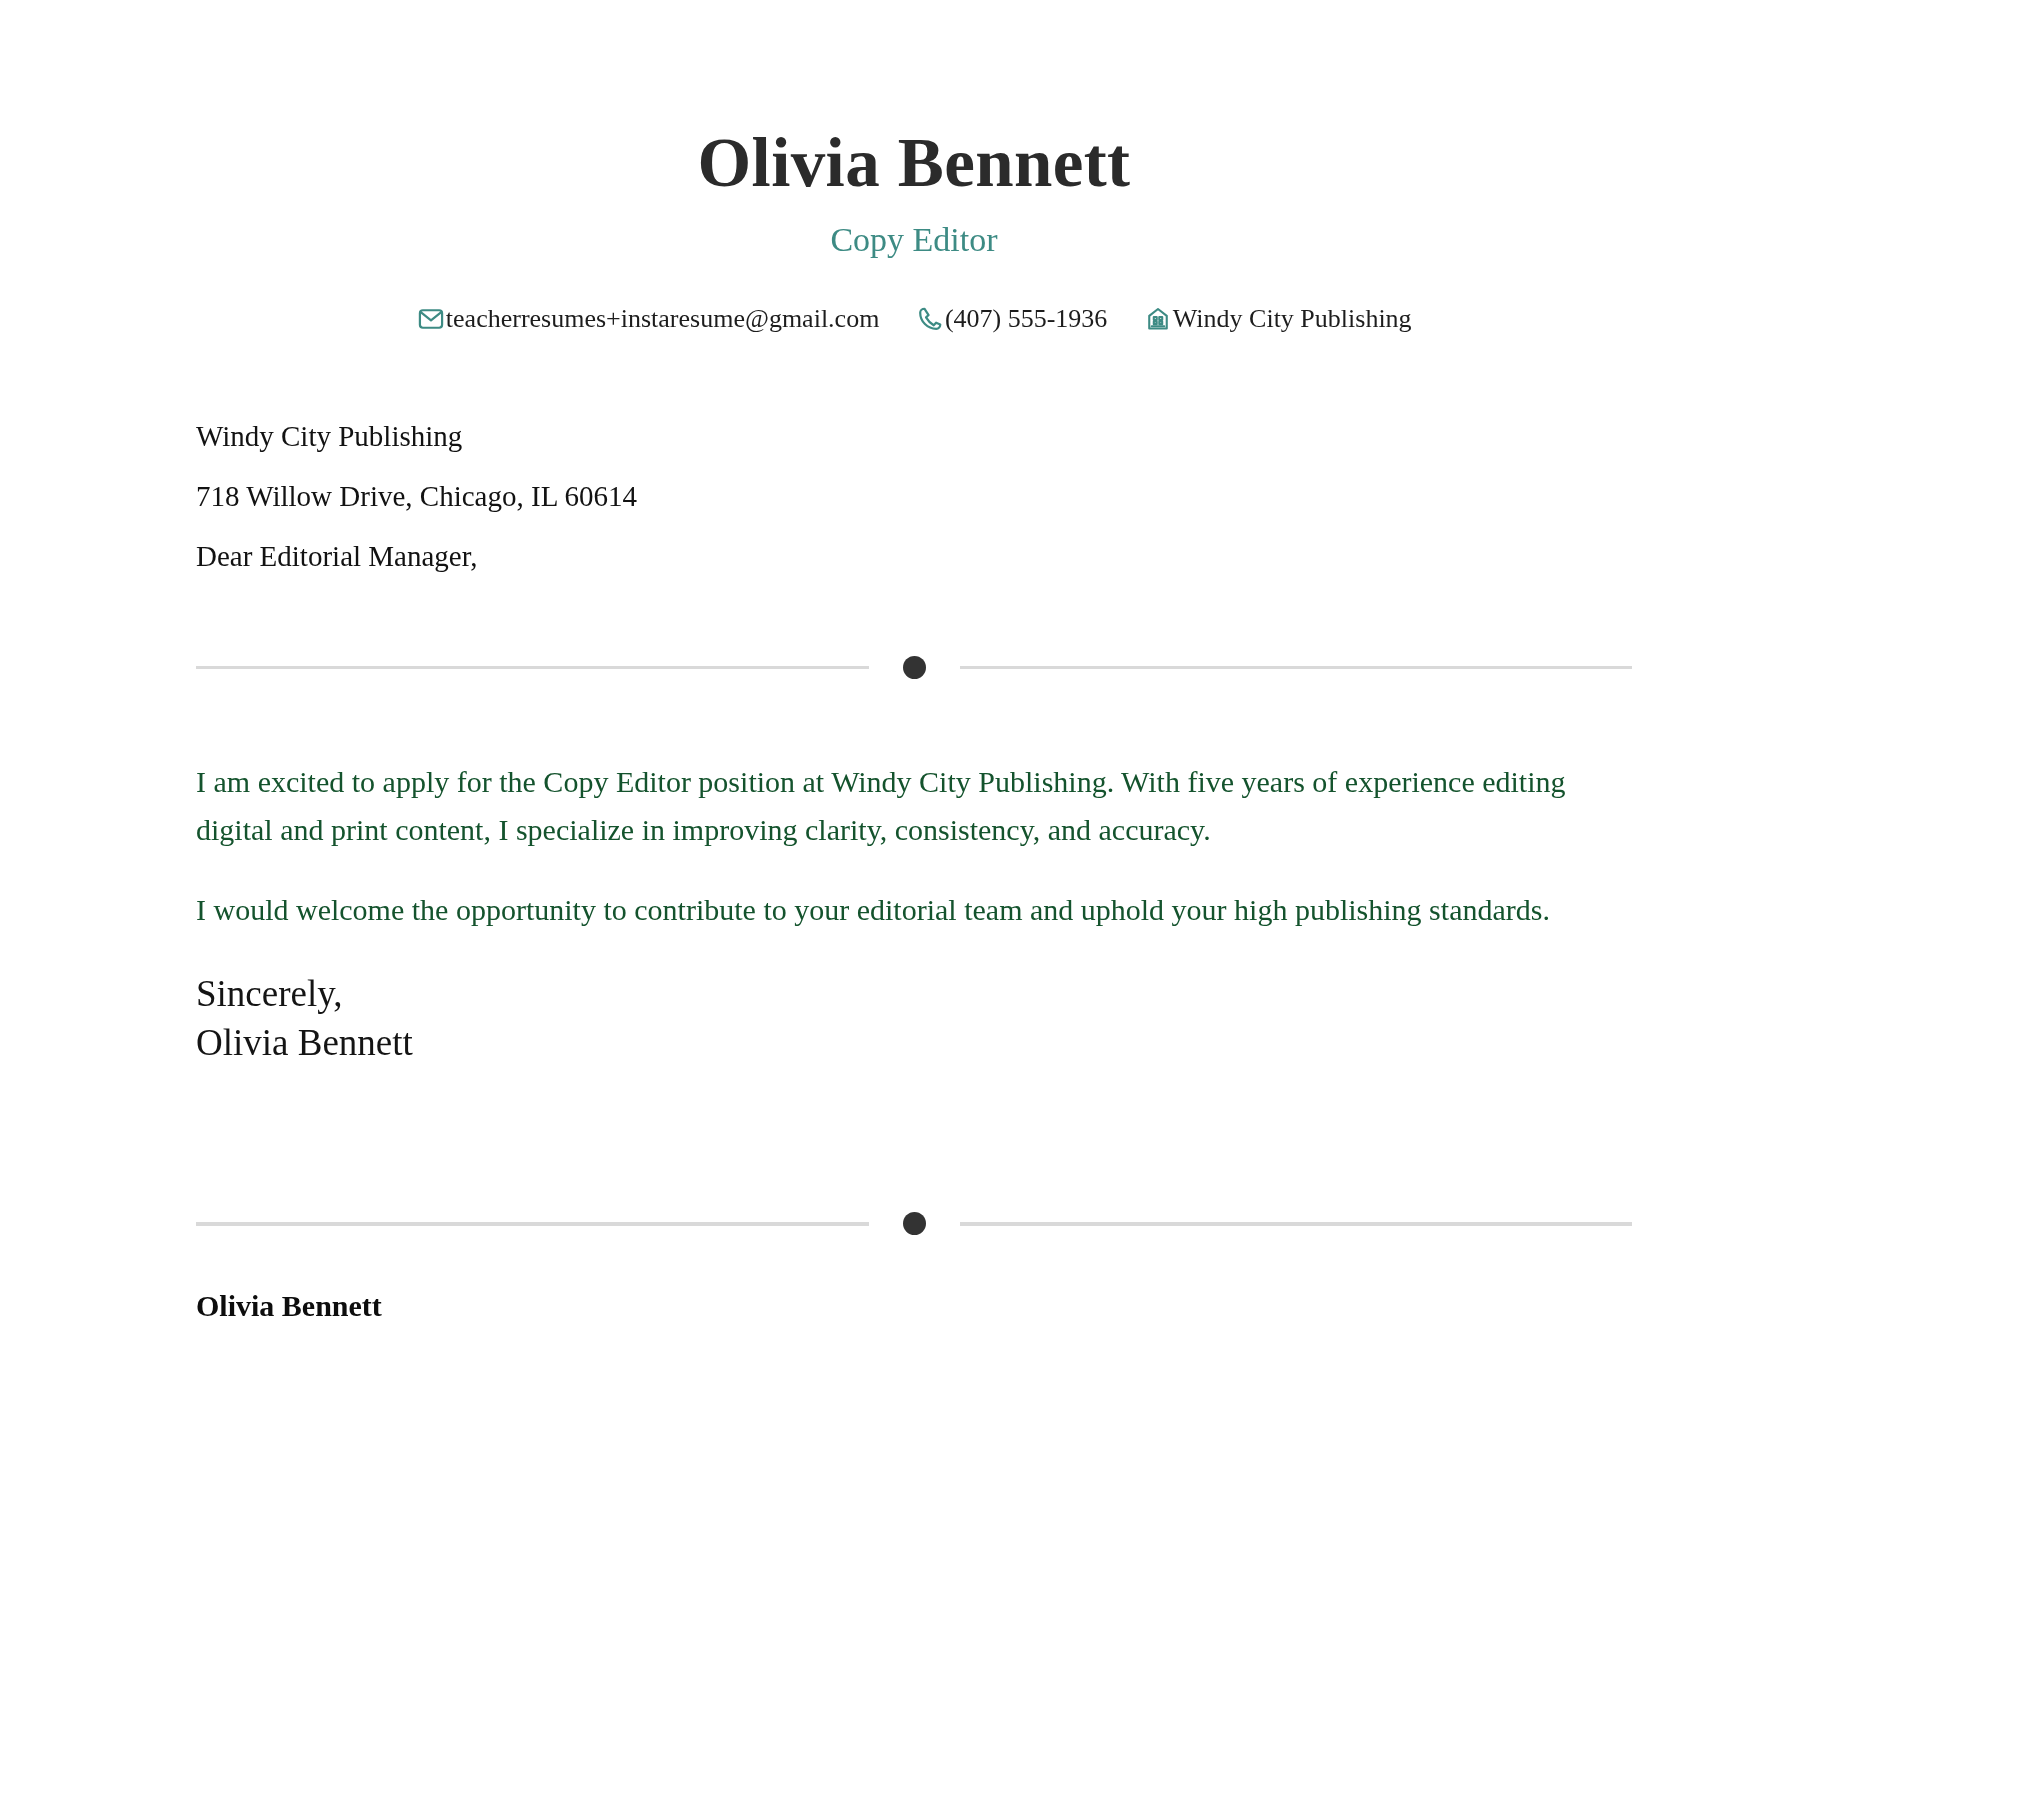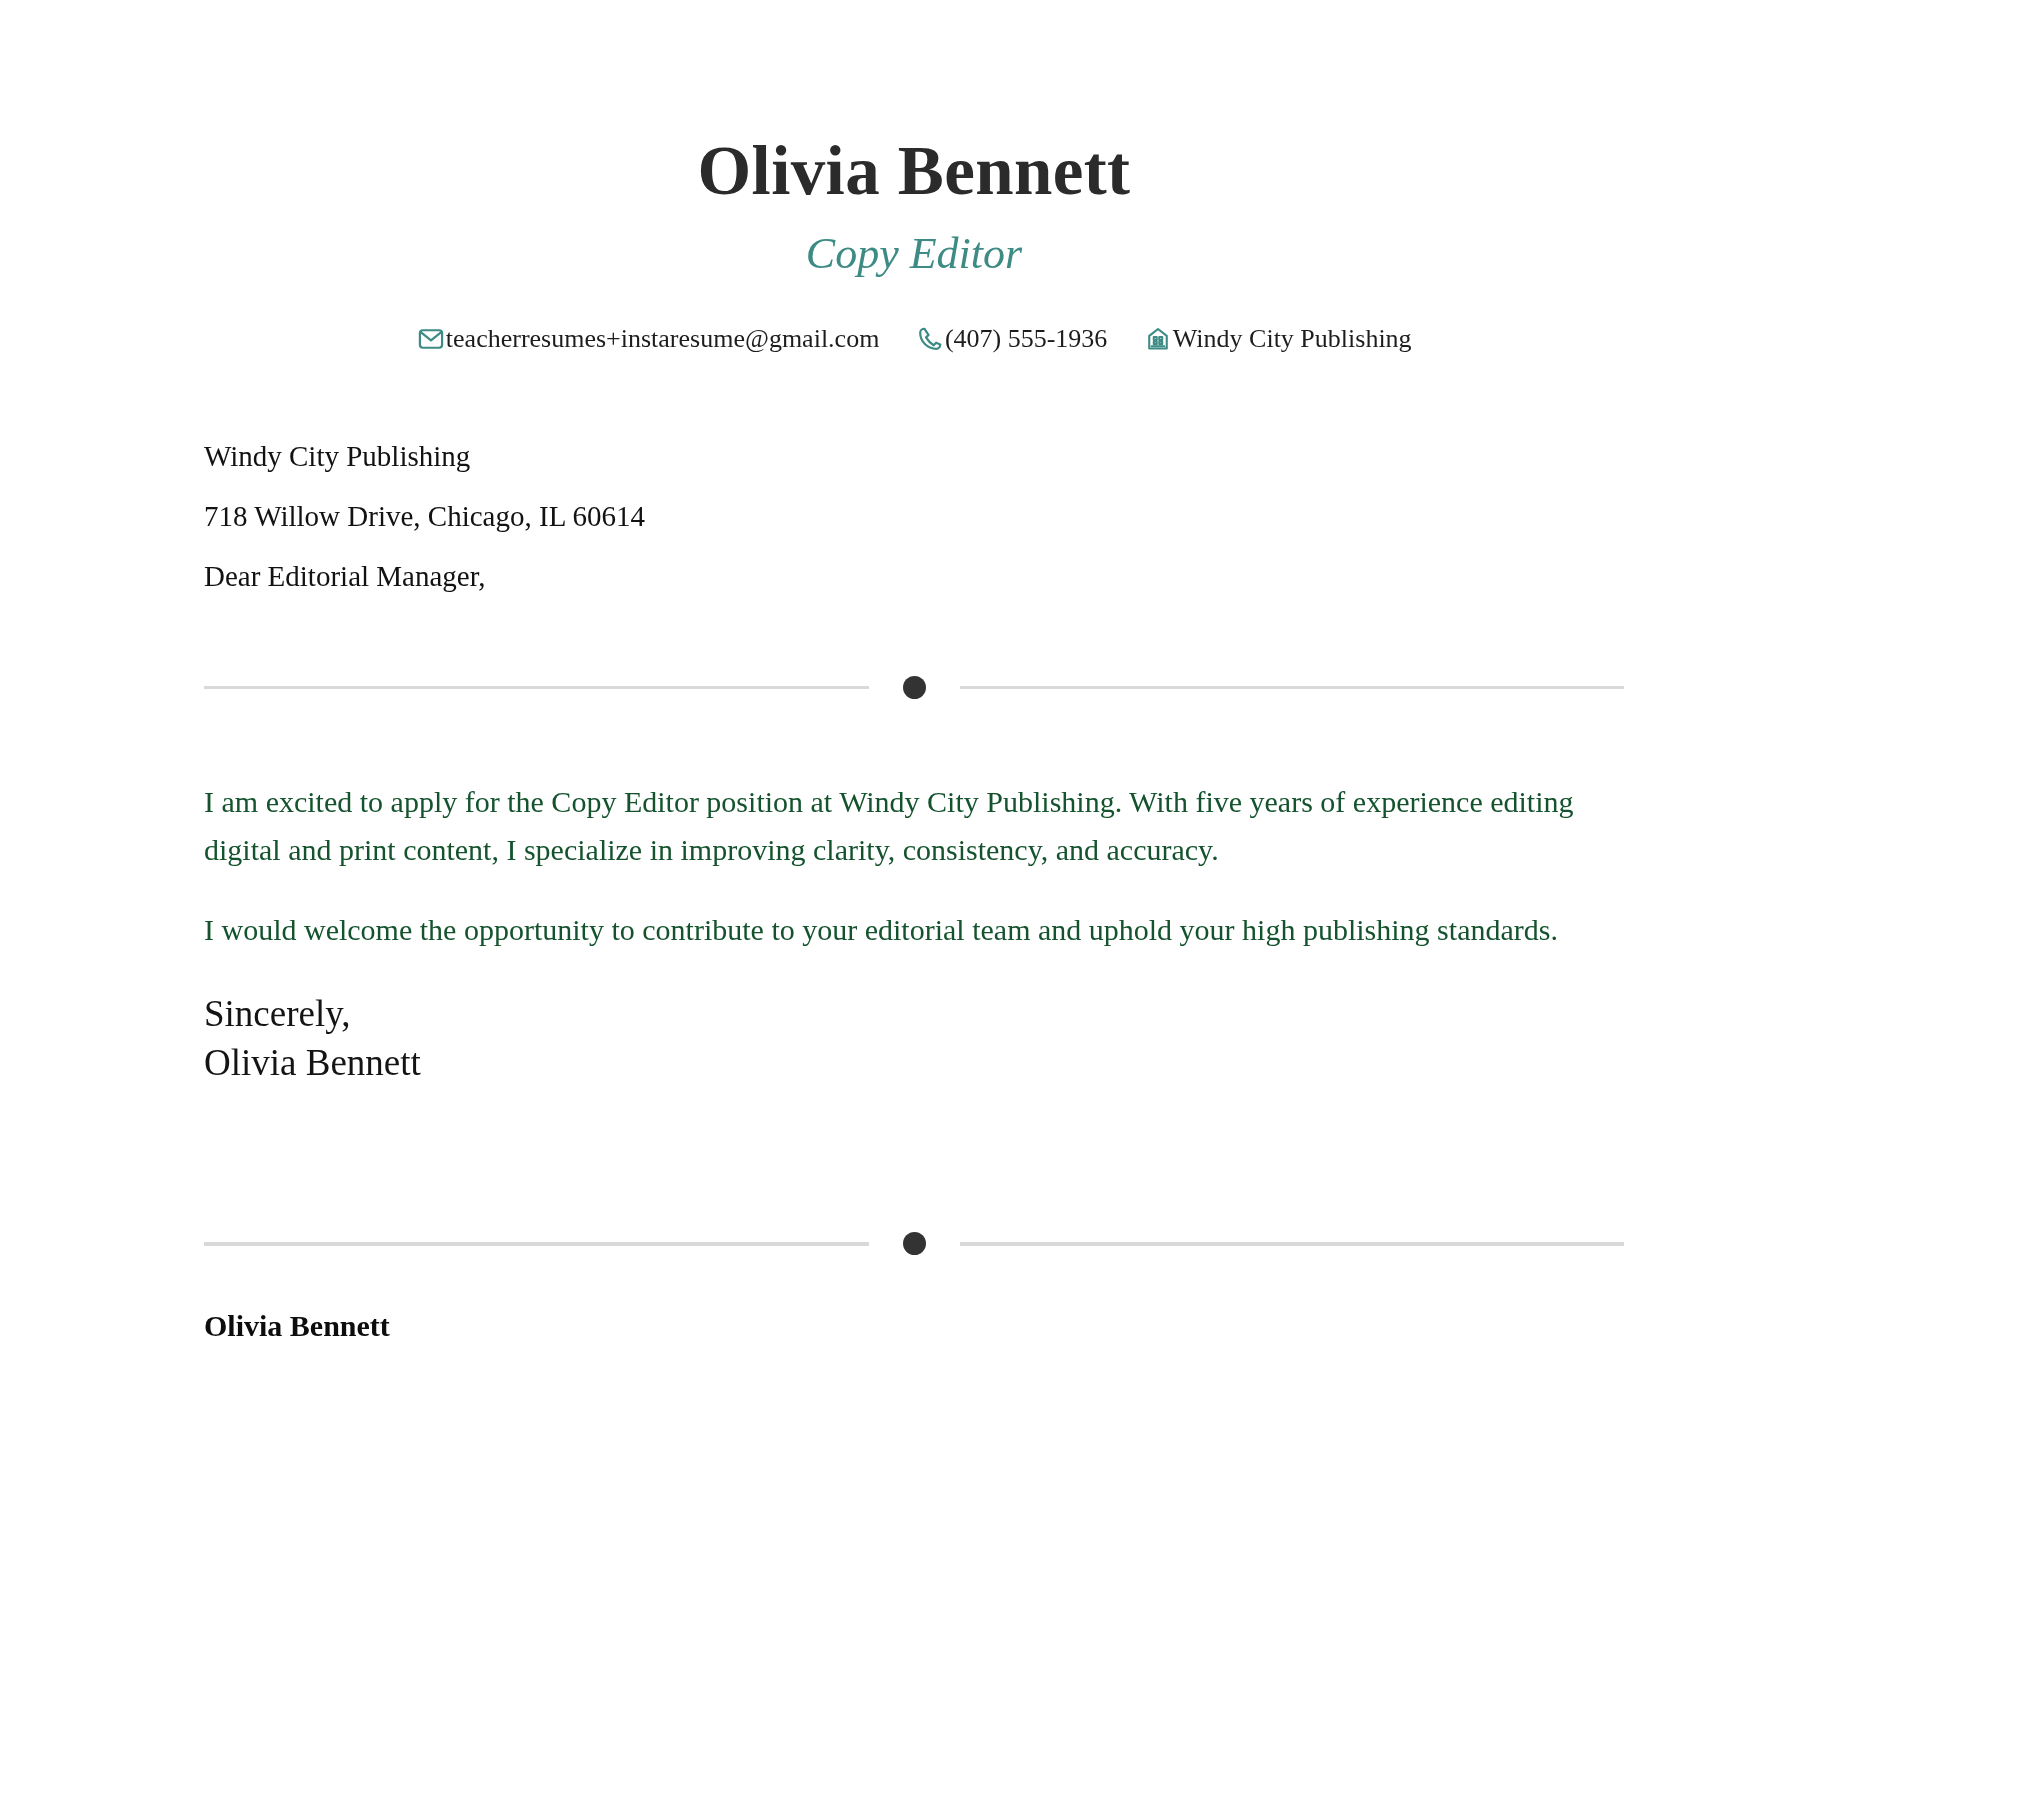--- a/index.html
+++ b/index.html
@@ -14,21 +14,21 @@
     color: #1a1a1a;
     -webkit-font-smoothing: antialiased;
   }
 
   .page {
     position: relative;
     width: 1828px;
     height: 1814px;
     background: #ffffff;
     box-sizing: border-box;
-    padding: 12px;
+    padding: 4px;
     overflow: hidden;
   }
 
   
   .header {
     text-align: center;
     padding-top: 123px;
   }
 
   .candidate-name {
@@ -37,25 +37,24 @@
     font-size: 69px;
     line-height: 1.05;
     letter-spacing: 0.4px;
     color: #2b2b2b;
     margin: 0;
   }
 
   .candidate-title {
     font-family: "Liberation Serif", "DejaVu Serif", serif;
     font-weight: 400;
-    font-size: 44px;
+    font-size: 34px;
     line-height: 1.2;
     color: #3d8b84;
     margin-top: 21px;
-    font-style: italic;
   }
 
   .contact-row {
     display: flex;
     align-items: center;
     justify-content: center;
     gap: 36px;
     margin-top: 43px;
     flex-wrap: nowrap;
   }

